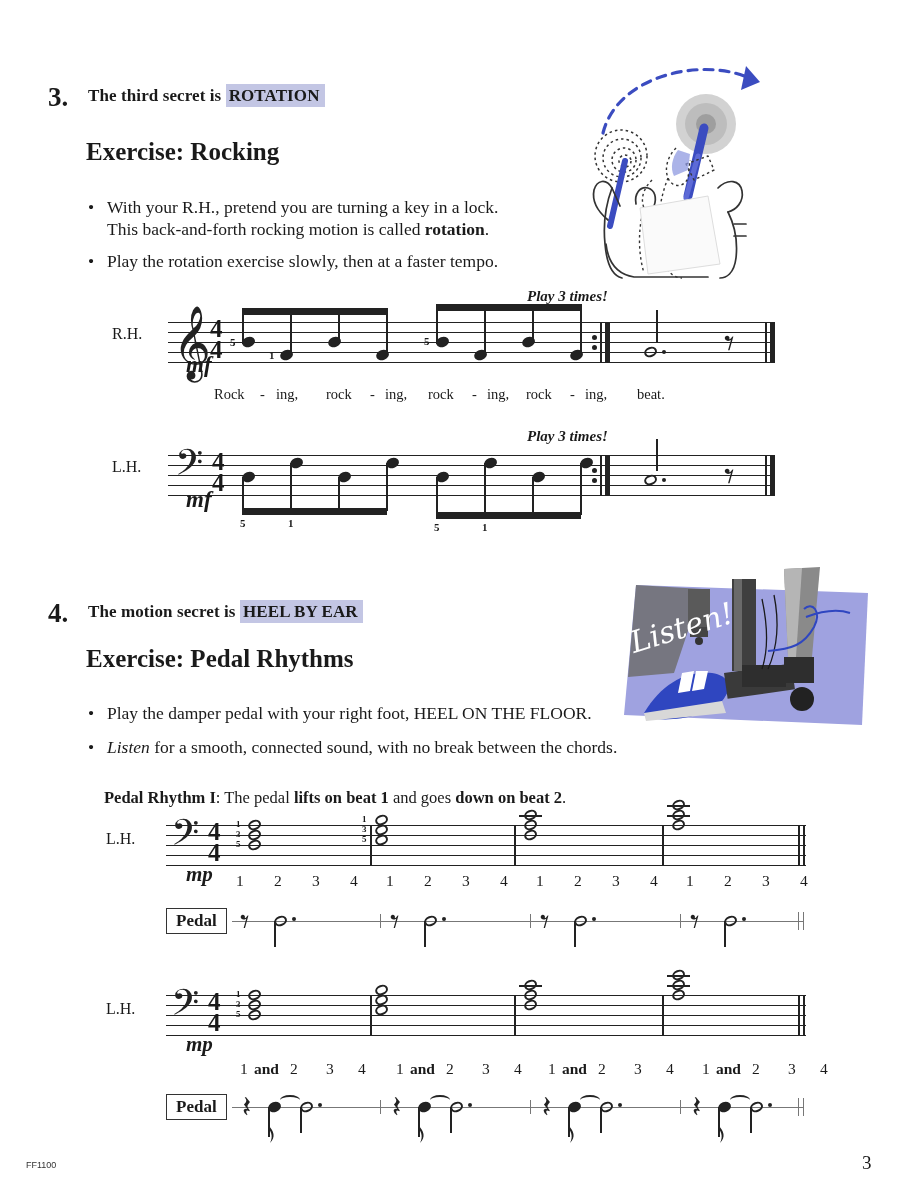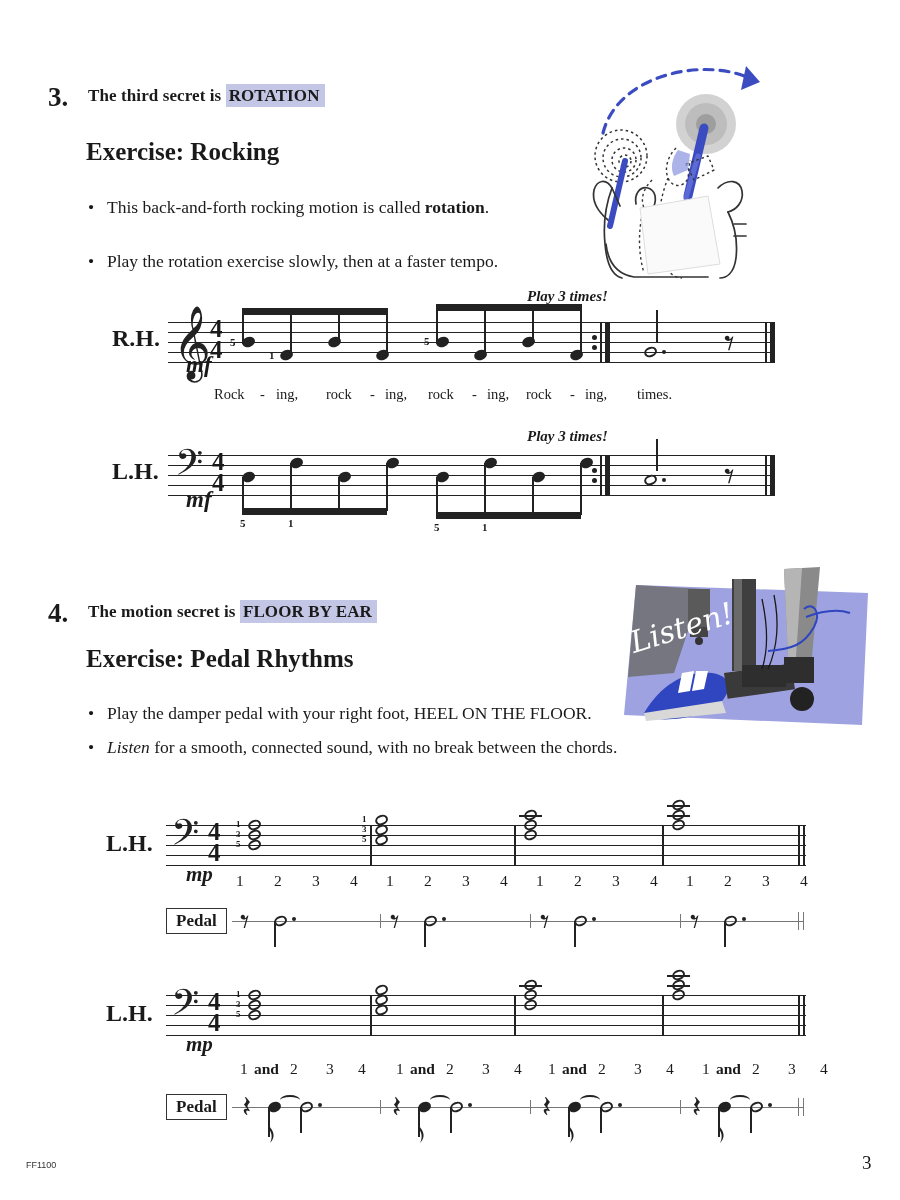--- a/index.html
+++ b/index.html
@@ -10,21 +10,21 @@
   
   .num-lbl{position:absolute;font-family:"Liberation Serif",serif;font-weight:bold;font-size:27px;}
   .secret-line{position:absolute;font-size:17px;font-weight:bold;letter-spacing:.1px;}
   .hl{background:#c3c6e4;padding:2px 5px 2px 3px;}
   .exercise-title{position:absolute;font-size:25px;font-weight:bold;}
   .bullet{position:absolute;font-size:17.5px;line-height:22px;}
   .bullet .dot{position:absolute;left:0;top:0;}
   .bullet .txt{display:block;margin-left:19px;}
   .rhythm-head{position:absolute;font-size:16.5px;}
   .play3{position:absolute;font-style:italic;font-weight:bold;font-size:15px;}
-  .hand-lbl{position:absolute;font-weight:bold;font-size:24px;}
+  .hand-lbl{position:absolute;font-weight:normal;font-size:16px;}
   .dyn{position:absolute;font-style:italic;font-weight:bold;font-size:23px;font-family:"Liberation Serif",serif;}
   .lyric{position:absolute;font-size:14.5px;}
   .fing{position:absolute;font-size:11px;font-weight:bold;}
   .beatnum{position:absolute;font-size:15.5px;}
   .pedalbox{position:absolute;border:1.6px solid #333;padding:2px 9px;font-weight:bold;font-size:17px;background:#fff;}
   .footer-l{position:absolute;font-size:9px;font-family:"Liberation Sans",sans-serif;color:#333;}
   .footer-c{position:absolute;font-size:13.5px;font-family:"Liberation Sans",sans-serif;}
   .footer-r{position:absolute;font-size:19px;}
 
   
@@ -51,20 +51,21 @@
   <div class="num-lbl" style="left:48px;top:82px;">3.</div>
 
   <div class="secret-line" style="left:88px;top:86px;">
     <span>The third secret is </span><span class="hl">ROTATION</span>
   </div>
 
   <div class="exercise-title" style="left:86px;top:138px;">Exercise: Rocking</div>
 
   <div class="bullet" style="left:88px;top:196px;width:470px;">
     <span class="dot">•</span>
+    <span class="txt">With your R.H., pretend you are turning a key in a lock.</span>
     <span class="txt"><span>This back-and-forth rocking motion is called </span><b>rotation</b><span>.</span></span>
   </div>
 
   <div class="bullet" style="left:88px;top:250px;width:470px;">
     <span class="dot">•</span>
     <span class="txt">Play the rotation exercise slowly, then at a faster tempo.</span>
   </div>
 
   <div style="position:absolute;left:548px;top:28px;width:280px;height:250px;">
     <svg width="280" height="250" viewBox="0 0 280 250">
@@ -174,21 +175,21 @@
     <span class="lyric" style="left:62px;">ing,</span>
     <span class="lyric" style="left:112px;">rock</span>
     <span class="lyric" style="left:156px;">-</span>
     <span class="lyric" style="left:171px;">ing,</span>
     <span class="lyric" style="left:214px;">rock</span>
     <span class="lyric" style="left:258px;">-</span>
     <span class="lyric" style="left:273px;">ing,</span>
     <span class="lyric" style="left:312px;">rock</span>
     <span class="lyric" style="left:356px;">-</span>
     <span class="lyric" style="left:371px;">ing,</span>
-    <span class="lyric" style="left:423px;">times.</span>
+    <span class="lyric" style="left:423px;">beat.</span>
   </div>
 
   <div class="hand-lbl" style="left:112px;top:458px;">L.H.</div>
   <div class="play3" style="left:527px;top:428px;">Play 3 times!</div>
 
   <div class="staff" style="left:168px;top:455px;width:605px;height:44px;">
     <div class="sline" style="top:0px;width:605px;"></div>
     <div class="sline" style="top:10px;width:605px;"></div>
     <div class="sline" style="top:20px;width:605px;"></div>
     <div class="sline" style="top:30px;width:605px;"></div>
@@ -236,21 +237,21 @@
     </svg>
     <div class="barline" style="left:597px;top:0;height:41px;"></div>
     <div class="barline thick" style="left:602px;top:0;height:41px;"></div>
   </div>
 
   <div class="dyn" style="left:186px;top:487px;">mf</div>
 
   <div class="num-lbl" style="left:48px;top:598px;">4.</div>
 
   <div class="secret-line" style="left:88px;top:602px;">
-    <span>The motion secret is </span><span class="hl">FLOOR BY EAR</span>
+    <span>The motion secret is </span><span class="hl">HEEL BY EAR</span>
   </div>
 
   <div class="exercise-title" style="left:86px;top:645px;">Exercise: Pedal Rhythms</div>
 
   <div class="bullet" style="left:88px;top:702px;width:520px;">
     <span class="dot">•</span>
     <span class="txt">Play the damper pedal with your right foot, HEEL ON THE FLOOR.</span>
   </div>
 
   <div class="bullet" style="left:88px;top:736px;width:560px;">
@@ -288,20 +289,23 @@
       </g>
       <g stroke="#2f46c0" stroke-width="2" fill="none">
         <path d="M152,86 C176,84 188,80 198,62 C206,46 196,36 188,44"></path>
         <path d="M190,52 C206,46 222,44 234,48"></path>
       </g>
 
       <text x="18" y="88" font-family="DejaVu Serif, serif" font-style="italic" font-size="30" fill="#ffffff" transform="rotate(-17 18 88)">Listen!</text>
     </svg>
   </div>
 
+  <div class="rhythm-head" style="left:104px;top:788px;">
+    <b>Pedal Rhythm I</b><span>: </span><span>The pedal </span><b>lifts on beat 1</b><span> and goes </span><b>down on beat 2</b><span>.</span>
+  </div>
 
   <div class="hand-lbl" style="left:106px;top:830px;">L.H.</div>
 
   <div class="staff" style="left:166px;top:825px;width:640px;height:44px;">
     <div class="sline" style="top:0px;width:640px;"></div>
     <div class="sline" style="top:10px;width:640px;"></div>
     <div class="sline" style="top:20px;width:640px;"></div>
     <div class="sline" style="top:30px;width:640px;"></div>
     <div class="sline" style="top:40px;width:640px;"></div>
 

